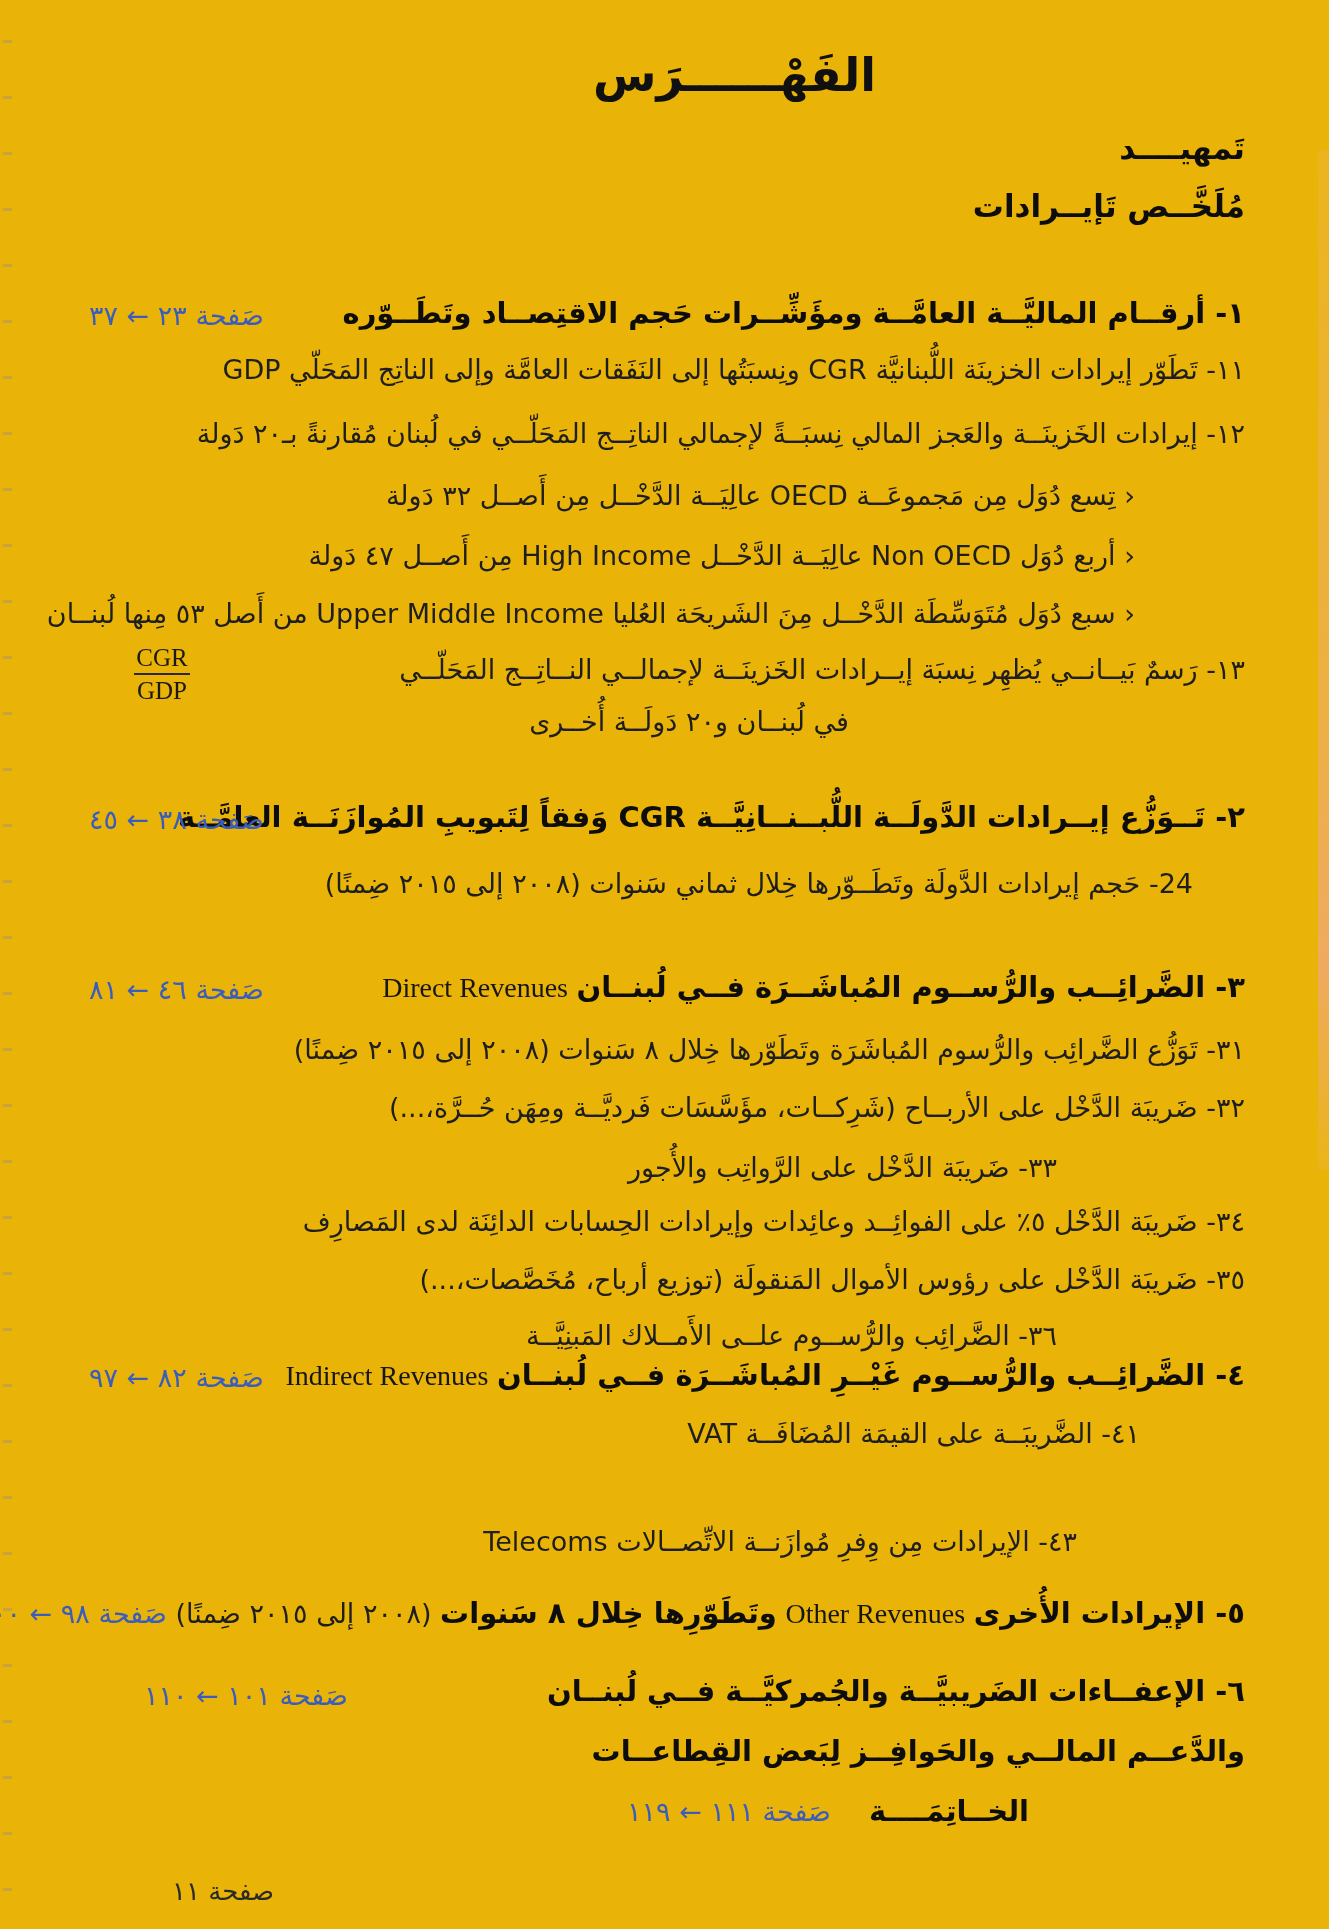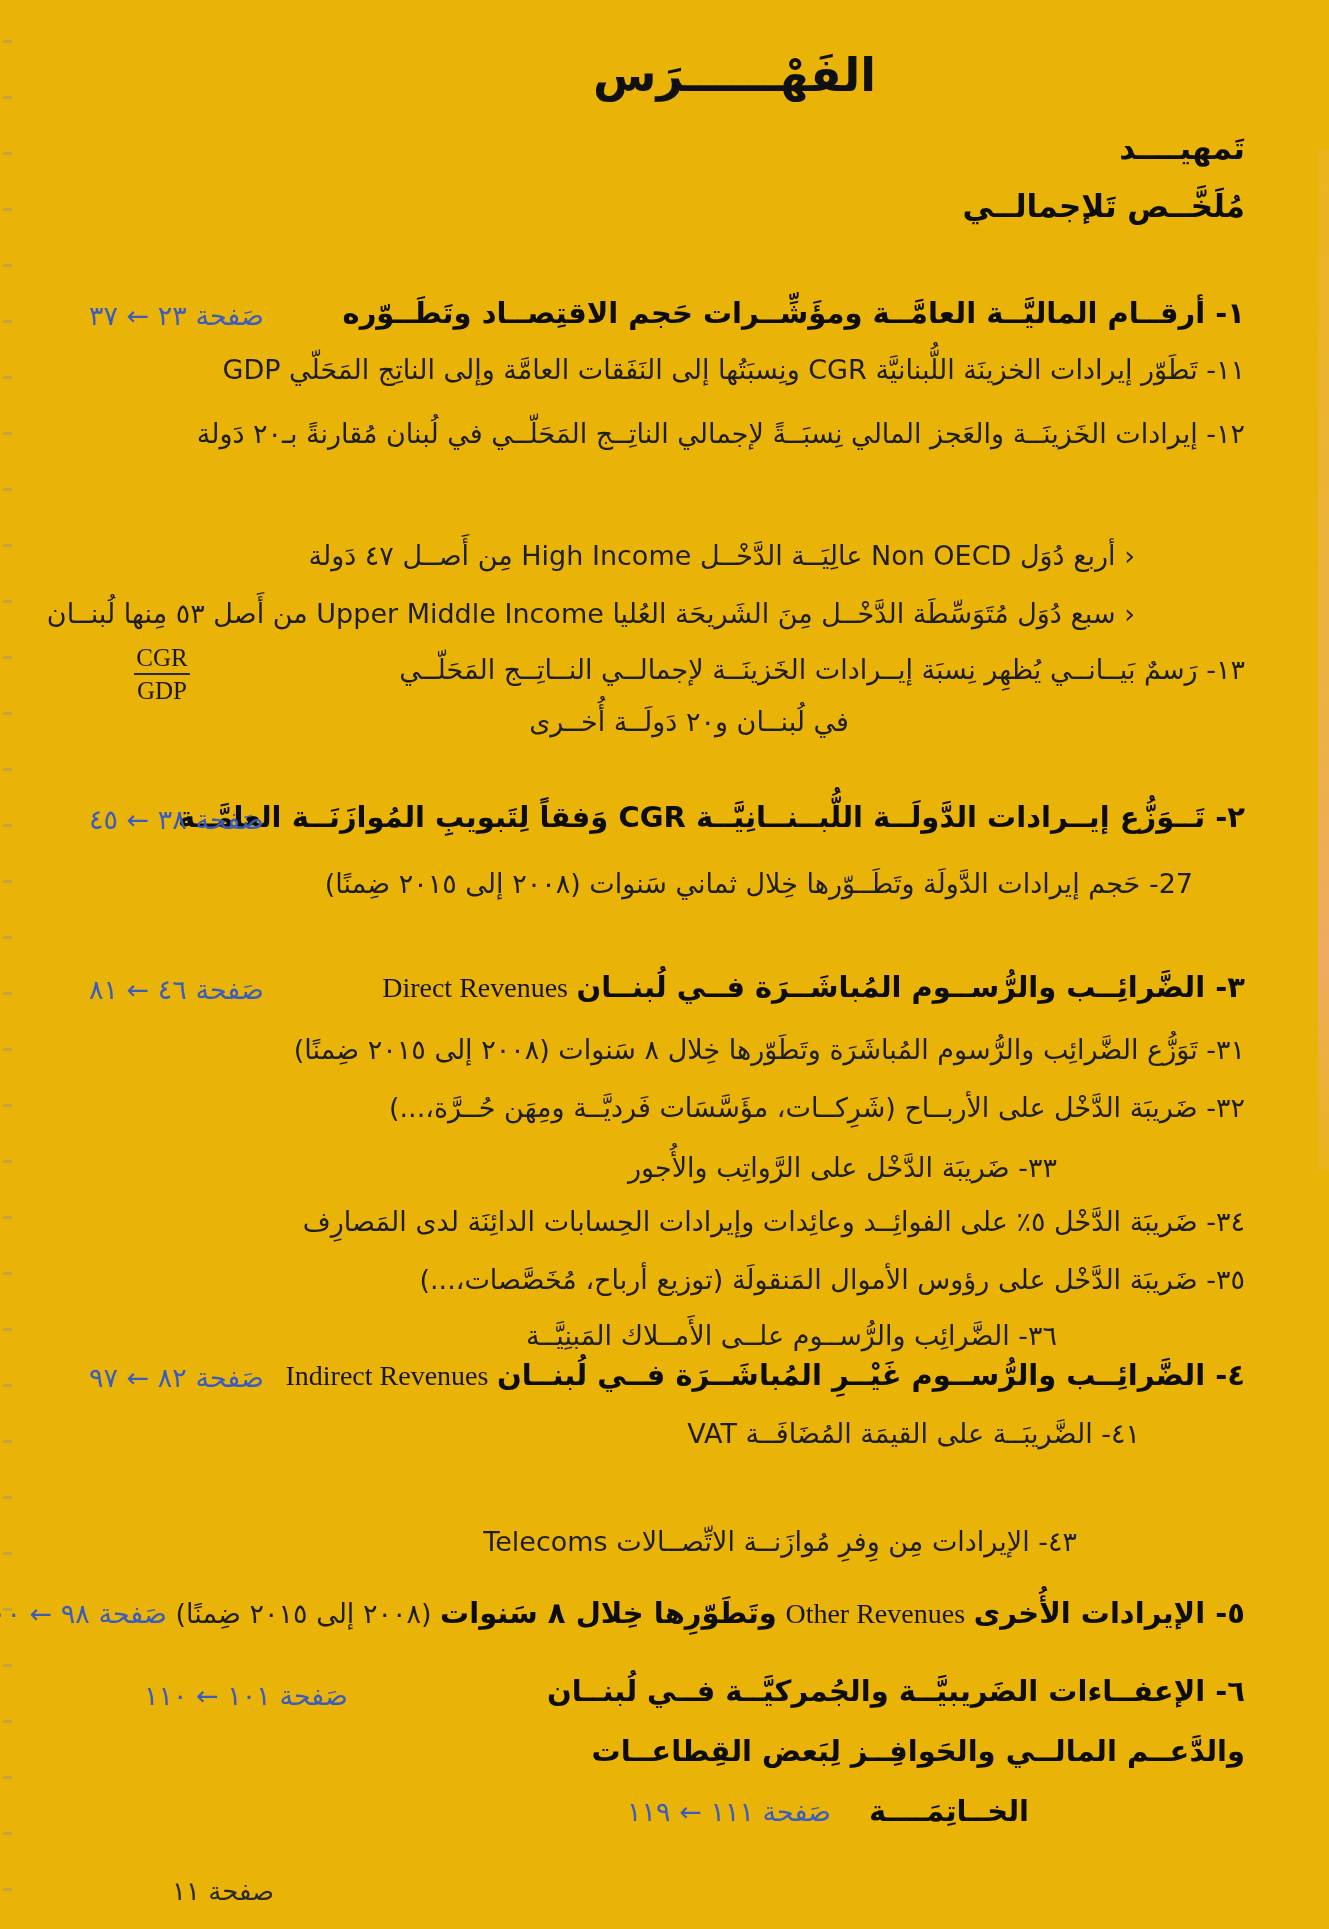--- a/index.html
+++ b/index.html
@@ -68,28 +68,32 @@
 <body>
 
 <div class="page">
 
   <div class="left-marks"></div>
   <div class="pink-edge"></div>
 
   <div class="title">الفَهْــــــرَس</div>
 
   <div class="row h-lg" style="top:128px;">تَمهيــــد</div>
-  <div class="row h-lg" style="top:186px;">مُلَخَّــص تَلإجمالــي</div>
+  <div class="row h-lg" style="top:186px;">مُلَخَّــص تَإيــرادات</div>
 
   <div class="row" style="top:294px;">
     <span class="h">١- أرقــام الماليَّــة العامَّــة ومؤَشِّــرات حَجم الاقتِصــاد وتَطَــوّره</span>
     <span class="ref" style="left:75px;top:4px;">صَفحة ٢٣ ← ٣٧</span>
   </div>
   <div class="row" style="top:352px;">١١- تَطَوّر إيرادات الخزينَة اللُّبنانيَّة CGR ونِسبَتُها إلى النَفَقات العامَّة وإلى الناتِج المَحَلّي GDP</div>
   <div class="row" style="top:416px;">١٢- إيرادات الخَزينَــة والعَجز المالي نِسبَــةً لإجمالي الناتِــج المَحَلّــي في لُبنان مُقارنةً بـ٢٠ دَولة</div>
+  <div class="row indent-b" style="top:478px;">
+    <span>‹</span>
+    <span>تِسع دُوَل مِن مَجموعَــة OECD عالِيَــة الدَّخْــل مِن أَصــل ٣٢ دَولة</span>
+  </div>
   <div class="row indent-b" style="top:538px;">
     <span>‹</span>
     <span>أربع دُوَل Non OECD عالِيَــة الدَّخْــل High Income مِن أَصــل ٤٧ دَولة</span>
   </div>
   <div class="row indent-b" style="top:596px;">
     <span>‹</span>
     <span>سبع دُوَل مُتَوَسِّطَة الدَّخْــل مِنَ الشَريحَة العُليا Upper Middle Income من أَصل ٥٣ مِنها لُبنــان</span>
   </div>
   <div class="row" style="top:652px;">
     <span>١٣- رَسمٌ بَيــانــي يُظهِر نِسبَة إيــرادات الخَزينَــة لإجمالــي النــاتِــج المَحَلّــي</span>
@@ -97,21 +101,21 @@
       <span>CGR</span>
       <span class="bot">GDP</span>
     </span>
   </div>
   <div class="row" style="top:704px;right:480px;left:auto;">في لُبنــان و٢٠ دَولَــة أُخــرى</div>
 
   <div class="row" style="top:798px;">
     <span class="h">٢- تَــوَزُّع إيــرادات الدَّولَــة اللُّبــنــانِيَّــة CGR وَفقاً لِتَبويبِ المُوازَنَــة العامَّــة</span>
     <span class="ref" style="left:75px;top:4px;">صَفحة ٣٨ ← ٤٥</span>
   </div>
-  <div class="row" style="top:866px;padding-right:52px;">27- حَجم إيرادات الدَّولَة وتَطَــوّرها خِلال ثماني سَنوات (٢٠٠٨ إلى ٢٠١٥ ضِمنًا)</div>
+  <div class="row" style="top:866px;padding-right:52px;">24- حَجم إيرادات الدَّولَة وتَطَــوّرها خِلال ثماني سَنوات (٢٠٠٨ إلى ٢٠١٥ ضِمنًا)</div>
 
   <div class="row" style="top:968px;">
     <span class="h">٣- الضَّرائِــب والرُّســوم المُباشَــرَة فــي لُبنــان</span>
     <span class="en">Direct Revenues</span>
     <span class="ref" style="left:75px;top:4px;">صَفحة ٤٦ ← ٨١</span>
   </div>
   <div class="row" style="top:1032px;">٣١- تَوَزُّع الضَّرائِب والرُّسوم المُباشَرَة وتَطَوّرها خِلال ٨ سَنوات (٢٠٠٨ إلى ٢٠١٥ ضِمنًا)</div>
   <div class="row" style="top:1090px;">٣٢- ضَريبَة الدَّخْل على الأربــاح (شَرِكــات، مؤَسَّسَات فَرديَّــة ومِهَن حُــرَّة،...)</div>
   <div class="row" style="top:1150px;padding-right:188px;">٣٣- ضَريبَة الدَّخْل على الرَّواتِب والأُجور</div>
   <div class="row" style="top:1204px;">٣٤- ضَريبَة الدَّخْل ٥٪ على الفوائِــد وعائِدات وإيرادات الحِسابات الدائِنَة لدى المَصارِف</div>

